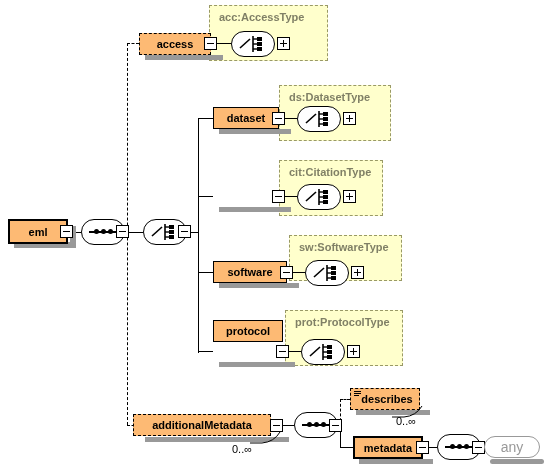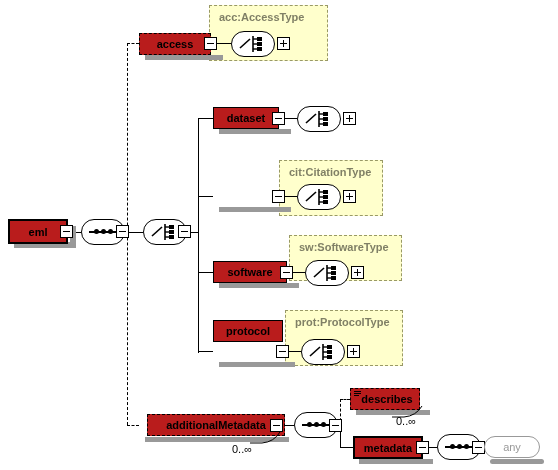--- a/index.html
+++ b/index.html
@@ -50,21 +50,21 @@
     font-weight: bold;
     color: #808066;
     white-space: nowrap;
     letter-spacing: 0px;
   }
 
   
   .elbox {
     position: absolute;
     box-sizing: border-box;
-    background: #b91c1c;
+    background: #fdba74;
     border: 1px solid #000000;
     height: 22px;
     display: flex;
     align-items: center;
     justify-content: center;
   }
   .elbox.dashed { border: 1px dashed #000000; }
   .elbox.thick  { border-width: 2px; }
   .elbox .elname {
     font-size: 11px;
@@ -190,33 +190,36 @@
     width: 56px;
     height: 22px;
     border: 1px solid #999999;
     border-radius: 11px;
     background: #ffffff;
     display: flex;
     align-items: center;
     justify-content: center;
   }
   .anybox span {
-    font-size: 11px;
+    font-size: 14px;
     color: #999999;
   }
 </style>
 </head>
 <body>
 
 <div id="canvas">
 
   <div class="typebox" style="left:209px; top:5px; width:119px; height:56px;">
     <div class="typebox-label">acc:AccessType</div>
   </div>
 
+  <div class="typebox" style="left:279px; top:85px; width:112px; height:56px;">
+    <div class="typebox-label">ds:DatasetType</div>
+  </div>
 
   <div class="typebox" style="left:279px; top:160px; width:104px; height:56px;">
     <div class="typebox-label">cit:CitationType</div>
   </div>
 
   <div class="typebox" style="left:289px; top:235px; width:113px; height:46px;">
     <div class="typebox-label">sw:SoftwareType</div>
   </div>
 
   <div class="typebox" style="left:285px; top:310px; width:118px; height:56px;">
@@ -399,21 +402,21 @@
       <rect x="26" y="11" width="5" height="4" fill="#000"></rect>
       <rect x="26" y="16" width="5" height="4" fill="#000"></rect>
       <line x1="22" y1="8" x2="26" y2="8" stroke="#000" stroke-width="1.4"></line>
       <line x1="22" y1="13" x2="26" y2="13" stroke="#000" stroke-width="1.4"></line>
       <line x1="22" y1="18" x2="26" y2="18" stroke="#000" stroke-width="1.4"></line>
     </svg>
   </div>
   <div class="toggle plus" style="left:347px; top:345px;"></div>
 
   <div class="shadow" style="left:145px; top:437px; width:144px; height:5px;"></div>
-  <div class="elbox dashed" style="left:147px; top:414px; width:138px;text-align:center;">
+  <div class="elbox dashed" style="left:133px; top:414px; width:138px;text-align:center;">
     <span class="elname">additionalMetadata</span>
   </div>
   <div class="toggle" style="left:270px; top:419px;"></div>
   <svg style="position:absolute; left:248px; top:432px;" width="34" height="14" viewBox="0 0 34 14">
     <path d="M 32 0 Q 26 10 14 11 L 2 11" stroke="#000" stroke-width="1" fill="none"></path>
   </svg>
   <div class="occ" style="left:232px; top:443px;">0..∞</div>
 
   <div class="comp" style="left:294px; top:412px;">
     <div class="cshadow"></div>

